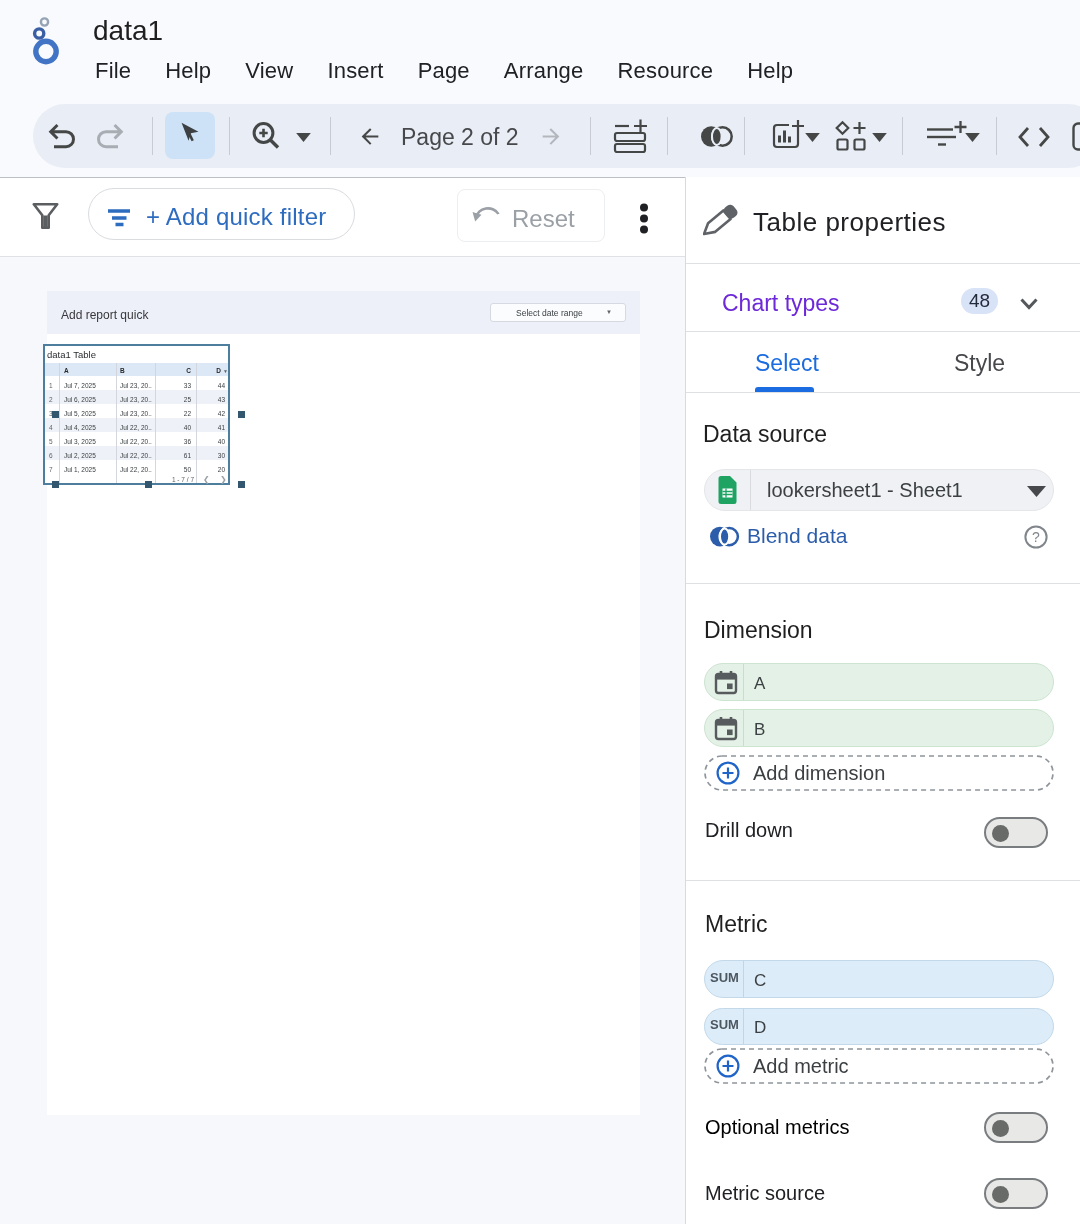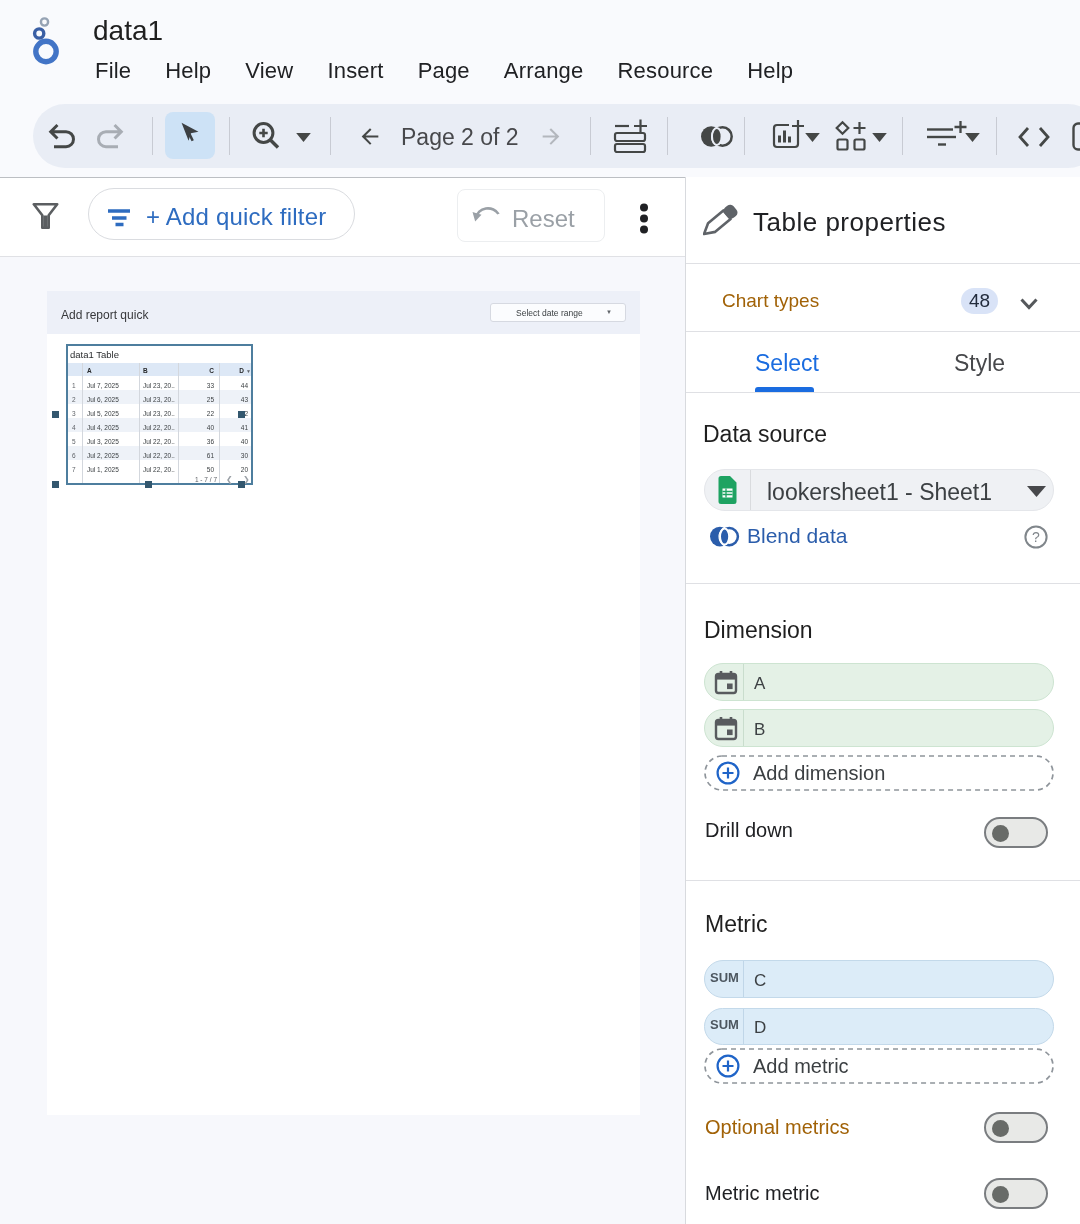--- a/index.html
+++ b/index.html
@@ -156,21 +156,21 @@
 <div class="abs" style="left:0;top:257px;width:685px;height:967px;background:#f7f8fc;"></div>
 
 <div class="abs" style="left:47px;top:291px;width:593px;height:824px;background:#fff;"></div>
 <div class="abs" style="left:47px;top:291px;width:593px;height:43px;background:#edf0f8;"></div>
 <div class="abs" style="left:61px;top:308px;font-size:12px;color:#37383b;">Add report quick</div>
 
 <div class="abs" style="left:490px;top:303px;width:136px;height:19px;background:#fbfcfe;border:1px solid #d6d9e1;border-radius:3px;"></div>
 <div class="abs" style="left:516px;top:308px;font-size:8.5px;color:#3c4043;">Select date range</div>
 <div class="abs" style="left:606px;top:309px;font-size:6px;color:#5f6368;">▼</div>
 
-<div id="tablechart" class="abs" style="left:66px;top:344px;width:187px;height:141px;border:2px solid #4e7e9e;background:#fff;font-size:6.5px;color:#3c4043;">
+<div id="tablechart" class="abs" style="left:43px;top:344px;width:187px;height:141px;border:2px solid #4e7e9e;background:#fff;font-size:6.5px;color:#3c4043;">
   <div class="abs" style="left:2px;top:3px;font-size:9.5px;color:#2c2e30;">data1 Table</div>
 
   <div class="abs" style="left:0;top:17px;width:183px;height:13px;background:#dde8f6;"></div>
 
   <div class="abs" style="left:0;top:44px;width:183px;height:14px;background:#eef2f8;"></div>
   <div class="abs" style="left:0;top:72px;width:183px;height:14px;background:#eef2f8;"></div>
   <div class="abs" style="left:0;top:100px;width:183px;height:14px;background:#eef2f8;"></div>
 
   <div class="abs" style="left:14px;top:17px;width:1px;height:120px;background:#d3d7dd;"></div>
   <div class="abs" style="left:71px;top:17px;width:1px;height:120px;background:#d3d7dd;"></div>
@@ -234,41 +234,41 @@
 
 <div class="abs" style="left:686px;top:263px;width:394px;height:1px;background:#dfe0e4;"></div>
 <svg class="abs" style="left:703px;top:204px;" width="44" height="38" viewBox="0 0 44 38">
   <g transform="rotate(-40 1 30)">
     <path d="M1 30 11 24.4 H31 V35.6 H11 Z" fill="#fff" stroke="#5f6368" stroke-width="2.6" stroke-linejoin="round"></path>
     <rect x="30" y="23.3" width="11.5" height="13.4" rx="4.5" fill="#5f6368"></rect>
   </g>
 </svg>
 <div class="abs" style="left:753px;top:207px;font-size:26px;letter-spacing:0.5px;color:#202124;">Table properties</div>
 
-<div class="abs" style="left:722px;top:290px;font-size:19px;color:#a16207;font-weight:500;">Chart types</div>
+<div class="abs" style="left:722px;top:290px;font-size:23px;color:#6d28d9;font-weight:500;">Chart types</div>
 <div class="abs" style="left:961px;top:288px;width:37px;height:26px;border-radius:13px;background:#d9e3f7;text-align:center;font-size:19px;line-height:26px;color:#232c3d;">48</div>
 <svg class="abs" style="left:1019px;top:297px;" width="20" height="13" viewBox="0 0 20 13">
   <path d="M2.5 2.5l7.5 8 7.5-8" fill="none" stroke="#55585b" stroke-width="3"></path>
 </svg>
 <div class="abs" style="left:686px;top:331px;width:394px;height:1px;background:#dfe0e4;"></div>
 
 <div class="abs" style="left:755px;top:350px;font-size:23px;color:#1a6ce0;font-weight:500;">Select</div>
 <div class="abs" style="left:954px;top:350px;font-size:23px;color:#47484b;">Style</div>
 <div class="abs" style="left:755px;top:387px;width:59px;height:6px;background:#1a6ce0;border-radius:3px 3px 0 0;"></div>
 <div class="abs" style="left:686px;top:392px;width:394px;height:1px;background:#dfe0e4;"></div>
 
 <div class="abs" style="left:703px;top:421px;font-size:23px;color:#1f1f1f;font-weight:500;">Data source</div>
 <div class="abs" style="left:704px;top:469px;width:350px;height:42px;border-radius:21px;background:#eff1f4;border:1px solid #e4e6ea;"></div>
 <svg class="abs" style="left:717px;top:475px;" width="21" height="30" viewBox="0 0 21 30">
   <path d="M13 1H4A2.5 2.5 0 0 0 1.5 3.5v23A2.5 2.5 0 0 0 4 29h13a2.5 2.5 0 0 0 2.5-2.5V7.5Z" fill="#1ea362"></path>
   <rect x="5.5" y="13.5" width="10" height="9" fill="#fff"></rect>
   <path d="M5.5 16.5h10M5.5 19.5h10M9 13.5v9" stroke="#1ea362" stroke-width="1.3"></path>
 </svg>
 <div class="abs" style="left:750px;top:470px;width:1px;height:40px;background:#d9dbde;"></div>
-<div class="abs" style="left:767px;top:479px;font-size:23px;color:#3c4043;">lookersheet1 - Sheet1</div>
+<div class="abs" style="left:767px;top:479px;font-size:20px;color:#3c4043;">lookersheet1 - Sheet1</div>
 <svg class="abs" style="left:1027px;top:486px;" width="19" height="11" viewBox="0 0 19 11">
   <path d="M0 0h19L9.5 11Z" fill="#47484b"></path>
 </svg>
 
 <svg class="abs" style="left:710px;top:524px;" width="30" height="26" viewBox="0 0 30 26">
   <circle cx="9.9" cy="12.6" r="9.9" fill="#2b5dab"></circle>
   <circle cx="19.3" cy="12.6" r="8.6" fill="none" stroke="#fff" stroke-width="4.5"></circle>
   <circle cx="19.3" cy="12.6" r="8.6" fill="none" stroke="#2b5dab" stroke-width="2.5"></circle>
   <ellipse cx="14.6" cy="12.6" rx="4.6" ry="8" fill="#2b5dab" stroke="#fff" stroke-width="2"></ellipse>
 </svg>
@@ -331,19 +331,19 @@
 
 <svg class="abs" style="left:704px;top:1048px;" width="350" height="36" viewBox="0 0 350 36">
     <rect x="1" y="1" width="348" height="34" rx="17" fill="none" stroke="#8f959b" stroke-width="1.7" stroke-dasharray="5 4"></rect>
   </svg>
 <svg class="abs" style="left:716px;top:1054px;" width="24" height="24" viewBox="0 0 24 24">
   <circle cx="12" cy="12" r="10.4" fill="none" stroke="#1f64c8" stroke-width="2.2"></circle>
   <path d="M6.5 12h11M12 6.5v11" stroke="#1f64c8" stroke-width="2.2"></path>
 </svg>
 <div class="abs" style="left:753px;top:1055px;font-size:20px;color:#3c4043;font-weight:500;">Add metric</div>
 
-<div class="abs" style="left:705px;top:1116px;font-size:20px;color:#a16207;">Optional metrics</div>
+<div class="abs" style="left:705px;top:1116px;font-size:20px;color:#000000;">Optional metrics</div>
 <div class="abs" style="left:984px;top:1112px;width:64px;height:31px;border-radius:16px;background:#e8e9e7;border:2.5px solid #7a7d80;"></div>
 <div class="abs" style="left:992px;top:1120px;width:17px;height:17px;border-radius:50%;background:#686b68;"></div>
 
-<div class="abs" style="left:705px;top:1182px;font-size:20px;color:#202124;">Metric metric</div>
+<div class="abs" style="left:705px;top:1182px;font-size:20px;color:#202124;">Metric source</div>
 <div class="abs" style="left:984px;top:1178px;width:64px;height:31px;border-radius:16px;background:#e8e9e7;border:2.5px solid #7a7d80;"></div>
 <div class="abs" style="left:992px;top:1186px;width:17px;height:17px;border-radius:50%;background:#686b68;"></div>
 
 </body></html>

